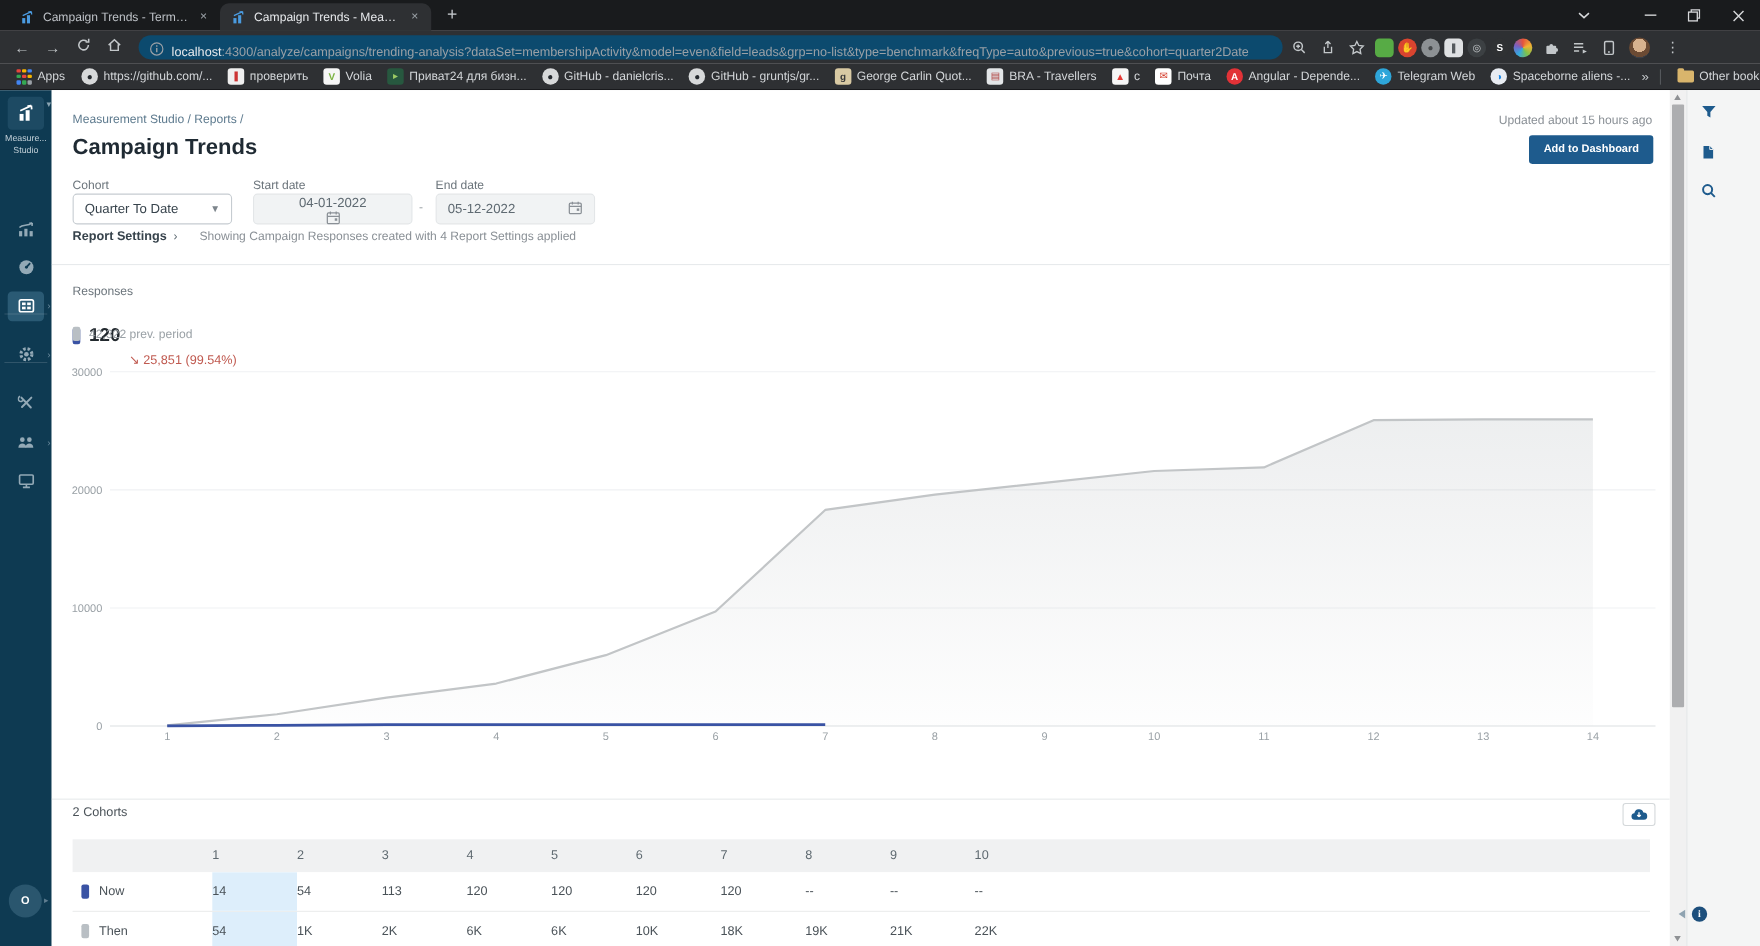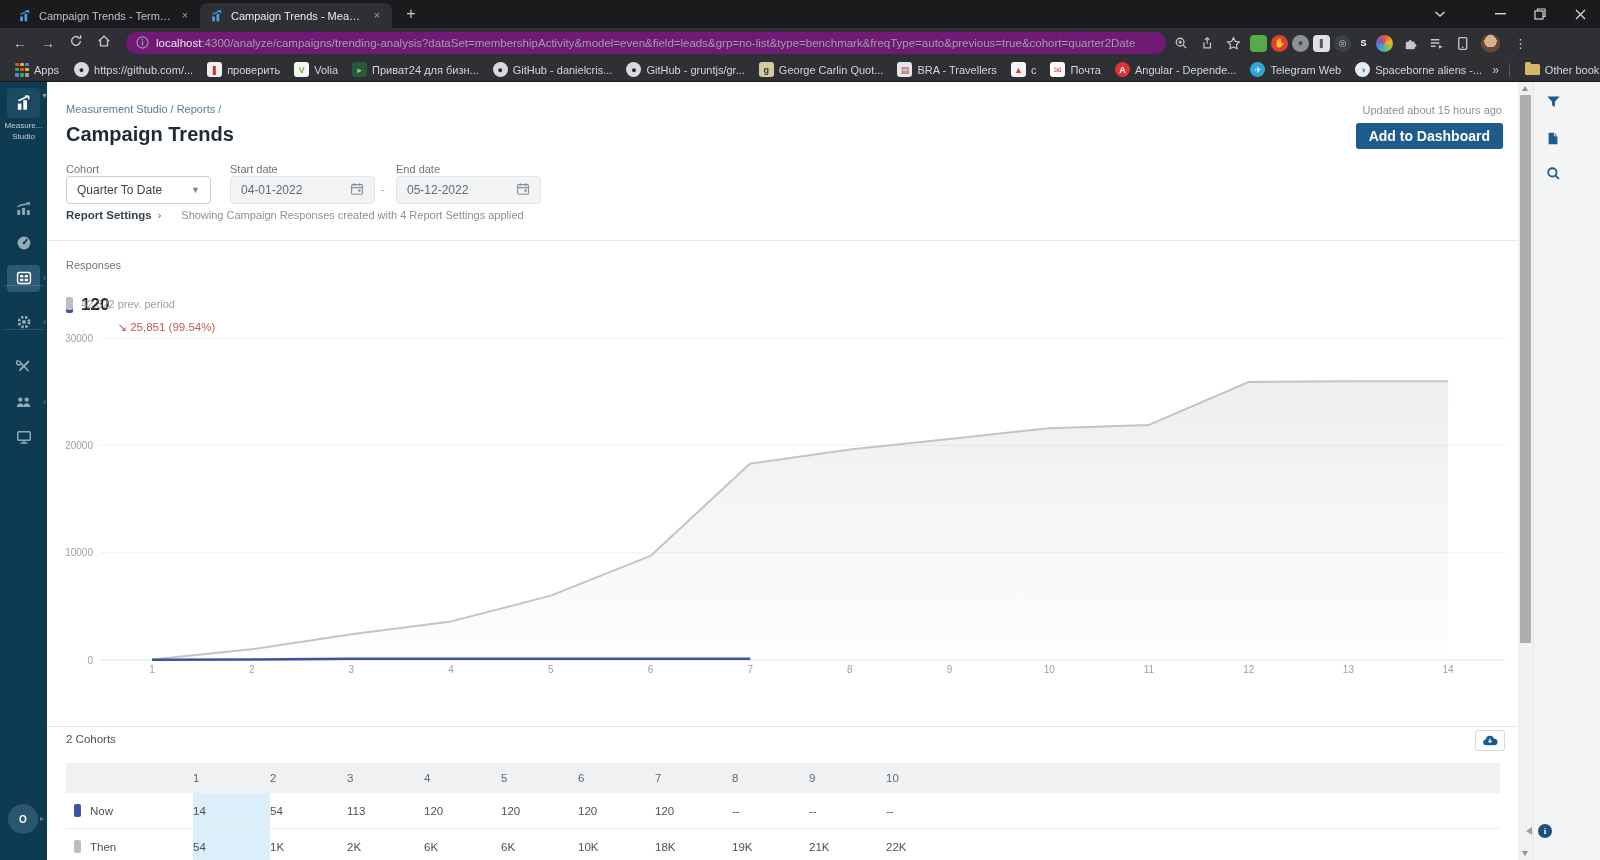--- a/index.html
+++ b/index.html
@@ -14,21 +14,21 @@
   .tab .favicon { width:14px; height:14px; flex:none; }
   .tab-title { flex:1; white-space:nowrap; overflow:hidden; text-overflow:ellipsis; }
   .tab-close { flex:none; width:14px; height:14px; line-height:13px; text-align:center; border-radius:50%; font-size:11px; color:#9aa0a6; }
   .newtab { width:26px; height:26px; margin-left:6px; color:#c7cbcf; font-size:16px; text-align:center; line-height:24px; }
   .wincontrols { position:absolute; right:0; top:0; height:28px; display:flex; align-items:center; }
   .wc { width:40px; height:28px; display:flex; align-items:center; justify-content:center; color:#d6d8da; font-size:11px; }
   .wc svg { display:block; }
 
   .toolbar { position:absolute; left:0; top:28px; width:1600px; height:30px; background:#2e3033; display:flex; align-items:center; padding:0 8px; gap:4px; }
   .navbtn { width:24px; height:24px; text-align:center; line-height:24px; font-size:14px; color:#c3c7ca; border-radius:50%; flex:none; }
-  .urlbar { flex:none; width:1040px; height:22px; margin-left:6px; background:#701a75; border-radius:11px; display:flex; align-items:center; padding:0 10px; gap:7px; overflow:hidden; }
+  .urlbar { flex:none; width:1040px; height:22px; margin-left:6px; background:#0c4a6e; border-radius:11px; display:flex; align-items:flex-end; padding:0 10px; gap:7px; overflow:hidden; }
   .urlbar .info { color:#9aa0a6; font-size:11px; flex:none; }
   .urltext { font-size:11.5px; white-space:nowrap; overflow:hidden; color:#9aa0a6; }
   .urltext b { color:#e8eaed; font-weight:normal; }
   .tb-ic { width:22px; height:22px; display:flex; align-items:center; justify-content:center; color:#c3c7ca; flex:none; }
   .ext { width:17px; height:17px; border-radius:50%; flex:none; display:flex; align-items:center; justify-content:center; font-size:9px; font-weight:bold; color:#fff; margin:0 2px; }
   .ext.sq { border-radius:4px; }
   .ext.rainbow { background:conic-gradient(#e5533c,#f2b134,#7ec24a,#35a8e0,#7a5fc0,#e5533c); }
   .avatarbtn { width:19px; height:19px; border-radius:50%; background:radial-gradient(circle at 50% 38%, #d8b28e 0 40%, #6b4a33 41% 70%, #3c3f46 71%); margin:0 4px; flex:none; }
   .kebab { color:#c3c7ca; font-size:13px; padding:0 6px; }
 
@@ -55,21 +55,21 @@
   .snav-item.active .tile { background:#2a5a74; }
   .snav-chev { position:absolute; right:1px; top:50%; transform:translateY(-50%); font-size:9px; color:#6f8ea0; }
   .snav-div { position:absolute; left:4px; width:39px; border-top:1px solid rgba(255,255,255,0.14); }
   .side-avatar { position:absolute; left:8px; top:722px; width:30px; height:30px; border-radius:50%; background:#2a566e; color:#fff; font-size:10px; font-weight:bold; display:flex; align-items:center; justify-content:center; }
   .side-avatar-chev { position:absolute; left:40px; top:732px; color:#5f7d90; font-size:8px; }
 
   .content { position:absolute; left:47px; top:0; width:1471px; height:778px; background:#fff; overflow:hidden; }
   .breadcrumb { position:absolute; left:19px; top:21px; font-size:11px; color:#5d7a8e; }
   .page-title { position:absolute; left:19px; top:41px; font-size:20px; font-weight:bold; color:#1f2a33; }
   .updated { position:absolute; right:16px; top:22px; font-size:11px; color:#8a9096; }
-  .add-btn { position:absolute; right:15px; top:41px; height:26px; padding:0 13px; background:#1e5b8d; color:#fff; font-size:14px; font-weight:bold; border:none; border-radius:3px; line-height:26px; }
+  .add-btn { position:absolute; right:15px; top:41px; height:26px; padding:0 13px; background:#1e5b8d; color:#fff; font-size:10px; font-weight:bold; border:none; border-radius:3px; line-height:26px; }
 
   .flabel { position:absolute; top:81px; font-size:11px; color:#6c757c; }
   .fctrl { position:absolute; top:94px; height:28px; width:145px; border-radius:4px; font-size:12px; display:flex; align-items:center; padding:0 10px; }
   .select { left:19px; background:#fff; border:1px solid #c6ccd1; color:#37434c; justify-content:space-between; }
   .select .caret { color:#7d858c; font-size:9px; }
   .datein { background:#f1f3f4; border:1px solid #e3e6e8; color:#5f6a72; justify-content:space-between; }
   .date-dash { position:absolute; left:334px; top:101px; color:#9aa1a6; font-size:11px; }
   .rsrow { position:absolute; left:19px; top:127px; font-size:11.5px; display:flex; gap:6px; align-items:center; }
   .rs-label { color:#37434c; font-weight:bold; }
   .rs-chev { color:#5d6a72; font-size:11px; }
@@ -406,21 +406,21 @@
       <button class="add-btn">Add to Dashboard</button>
 
       <span class="flabel" style="left:19px;">Cohort</span>
       <span class="flabel" style="left:183px;">Start date</span>
       <span class="flabel" style="left:349px;">End date</span>
 
       <div class="fctrl select">
         <span>Quarter To Date</span>
         <span class="caret">▼</span>
       </div>
-      <div class="fctrl datein" style="left:183px;">
+      <div class="fctrl datein" style="left:183px;flex-direction:column;">
         <span>04-01-2022</span>
         <span><svg width="14" height="14" viewBox="0 0 16 16">
               <rect x="1.8" y="3" width="12.4" height="11" rx="1.2" fill="none" stroke="#8a9096" stroke-width="1.3"></rect>
               <path d="M1.8 6.4 h12.4 M5 1.5v3 M11 1.5v3" stroke="#8a9096" stroke-width="1.3" fill="none"></path>
               <rect x="9.5" y="8.5" width="2.6" height="2.6" fill="#8a9096"></rect>
             </svg></span>
       </div>
       <span class="date-dash">-</span>
       <div class="fctrl datein" style="left:349px;">
         <span>05-12-2022</span>

